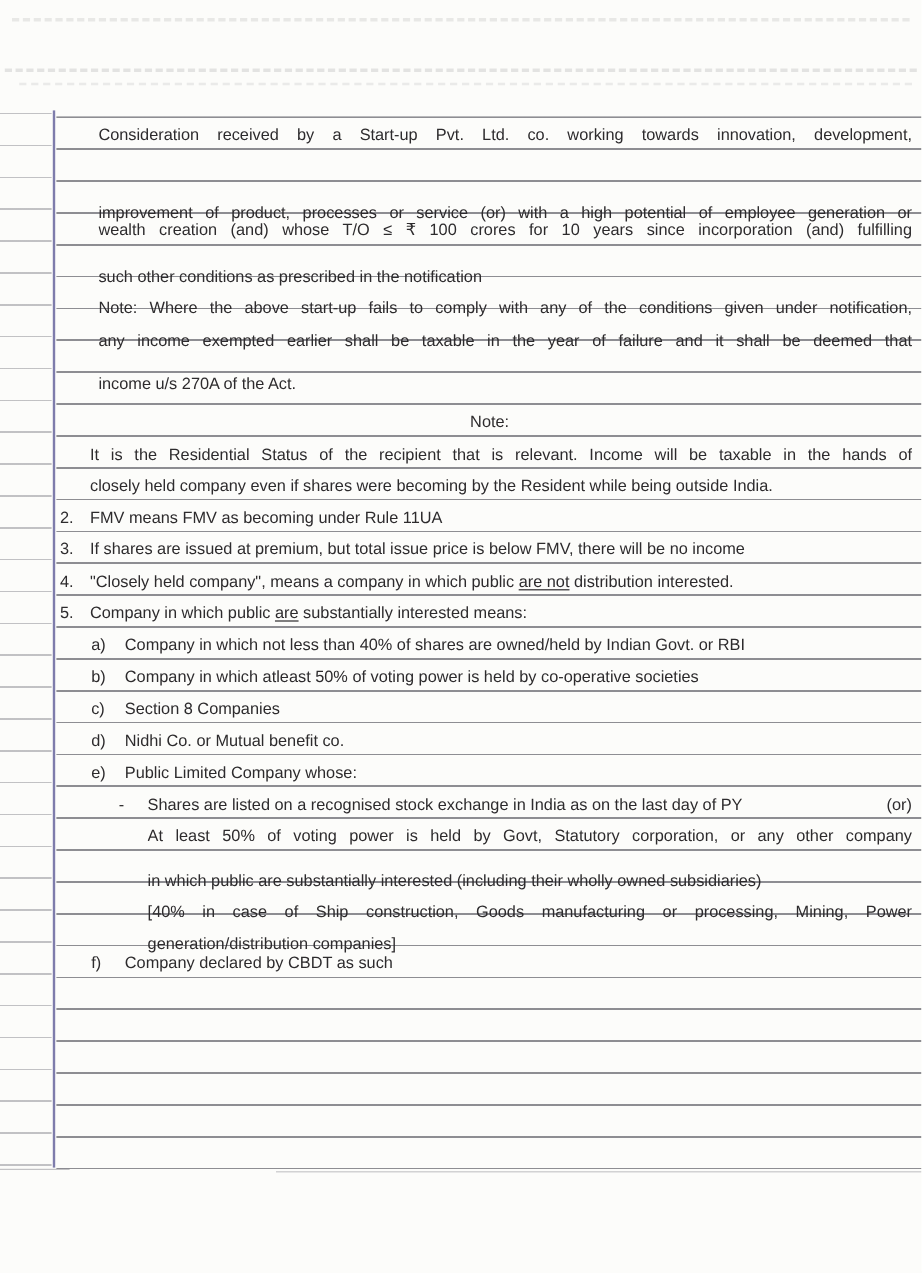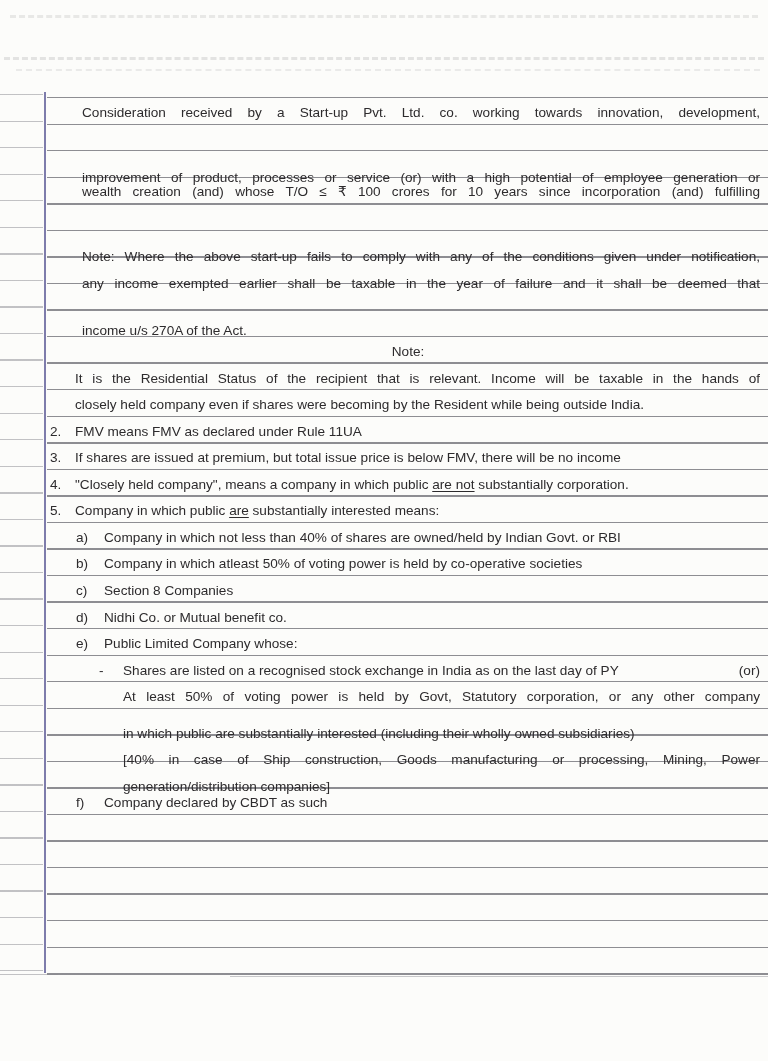--- a/index.html
+++ b/index.html
@@ -64,52 +64,55 @@
   <div class="row row-b j" style="top:101px">
 
     <span class="txt">Consideration received by a Start-up Pvt. Ltd. co. working towards innovation, development,</span>
   </div>
   <div class="row row-bcont j" style="top:127.6px">
     <span class="txt">improvement of product, processes or service (or) with a high potential of employee generation or</span>
   </div>
   <div class="row row-bcont j" style="top:142px">
     <span class="txt">wealth creation (and) whose T/O ≤ ₹ 100 crores for 10 years since incorporation (and) fulfilling</span>
   </div>
+  <div class="row row-bcont" style="top:180.7px">
+    <span class="txt">such other conditions as prescribed in the notification</span>
+  </div>
   <div class="row row-bcont j" style="top:207.2px">
     <span class="txt">Note: Where the above start-up fails to comply with any of the conditions given under notification,</span>
   </div>
   <div class="row row-bcont j" style="top:233.8px">
     <span class="txt">any income exempted earlier shall be taxable in the year of failure and it shall be deemed that</span>
   </div>
-  <div class="row row-bcont" style="top:281px">
+  <div class="row row-bcont" style="top:270px">
     <span class="txt">income u/s 270A of the Act.</span>
   </div>
 
   <div class="row row-note" style="top:340px">
     <span class="txt">Note:</span>
   </div>
 
   <div class="row row-num j" style="top:366.5px">
 
     <span class="txt">It is the Residential Status of the recipient that is relevant. Income will be taxable in the hands of</span>
   </div>
   <div class="row row-numcont" style="top:393.1px">
     <span class="txt">closely held company even if shares were becoming by the Resident while being outside India.</span>
   </div>
   <div class="row row-num" style="top:419.6px">
     <span class="marker">2.</span>
-    <span class="txt">FMV means FMV as declared under Rule 11UA</span>
+    <span class="txt">FMV means FMV as becoming under Rule 11UA</span>
   </div>
   <div class="row row-num" style="top:446.2px">
     <span class="marker">3.</span>
     <span class="txt">If shares are issued at premium, but total issue price is below FMV, there will be no income</span>
   </div>
   <div class="row row-num" style="top:472.7px">
     <span class="marker">4.</span>
-    <span class="txt"><span>"Closely held company", means a company in which public </span><span class="u">are not</span><span> substantially corporation.</span></span>
+    <span class="txt"><span>"Closely held company", means a company in which public </span><span class="u">are not</span><span> distribution interested.</span></span>
   </div>
   <div class="row row-num" style="top:499.3px">
     <span class="marker">5.</span>
     <span class="txt"><span>Company in which public </span><span class="u">are</span><span> substantially interested means:</span></span>
   </div>
 
   <div class="row row-letter" style="top:525.8px">
     <span class="marker">a)</span>
     <span class="txt">Company in which not less than 40% of shares are owned/held by Indian Govt. or RBI</span>
   </div>

